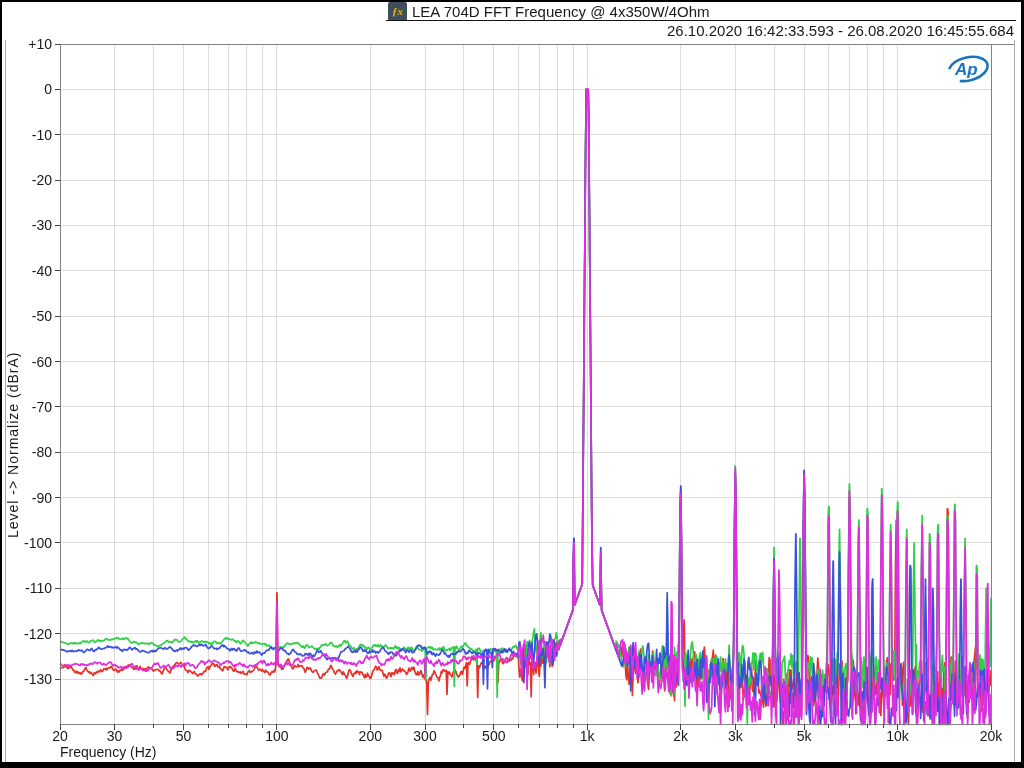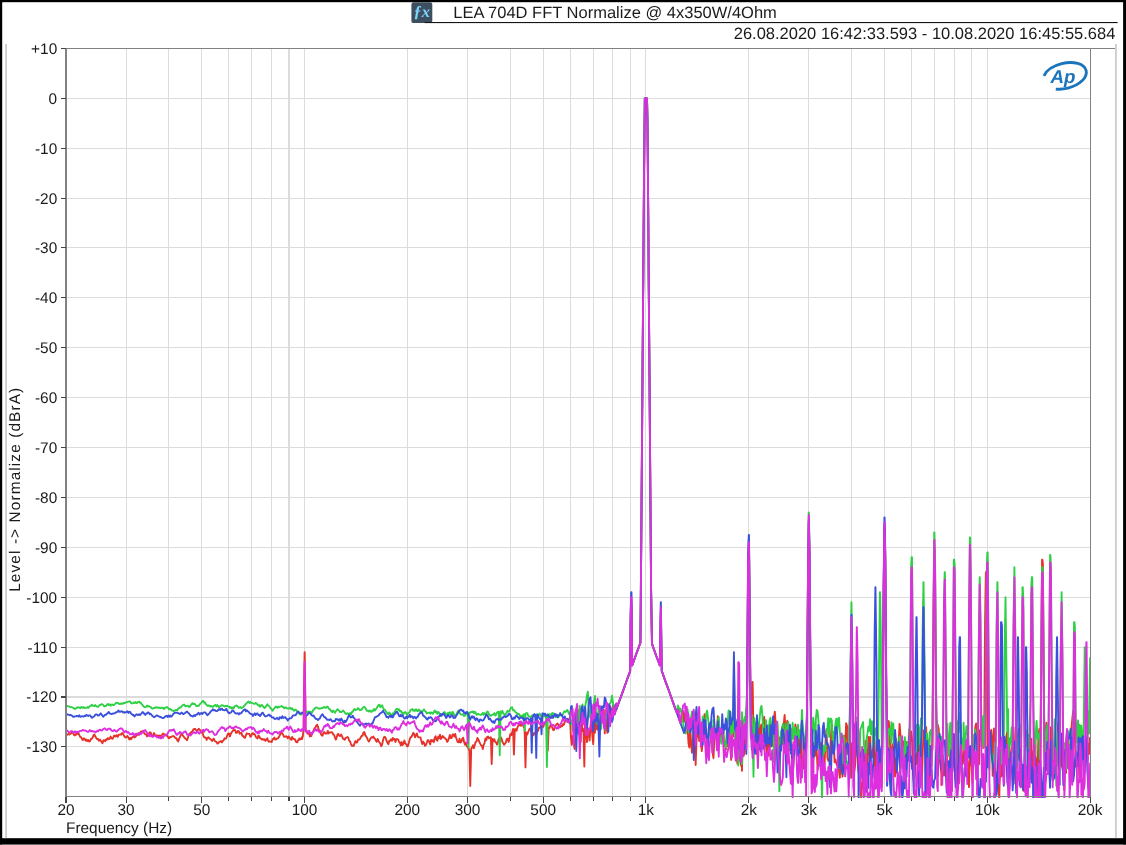--- a/index.html
+++ b/index.html
@@ -7,24 +7,24 @@
     position:relative;width:1024px;height:768px;background:#fff;
     font-family:"Liberation Sans",sans-serif;color:#1a1a1a;overflow:hidden;
   }
   .b-top,.b-left,.b-right,.b-bottom{position:absolute;background:#000;}
   .b-top{left:0;top:0;width:1024px;height:2px;}
   .b-left{left:0;top:0;width:2px;height:768px;}
   .b-right{right:0;top:0;width:3px;height:768px;}
   .b-bottom{left:0;bottom:0;width:1024px;height:6px;}
 
   .fx-icon{
-    position:absolute;left:374px;top:2px;width:19px;height:19px;
-    background:#3d4f5f;color:#7dd3fc;border-radius:2px;
+    position:absolute;left:388px;top:2px;width:19px;height:19px;
+    background:#3d4f5f;color:#eab308;border-radius:2px;
     display:flex;align-items:center;justify-content:center;
-    font-style:italic;font-size:15px;font-weight:bold;line-height:1;
+    font-style:italic;font-size:11px;font-weight:bold;line-height:1;
     font-family:"Liberation Serif",serif;
   }
   .graph-title{
     position:absolute;left:412px;top:3px;font-size:15px;white-space:nowrap;
   }
   .header-sep{
     position:absolute;left:386px;top:20px;width:630px;height:1px;background:#141414;
   }
   .time-range{
     position:absolute;right:10px;top:22px;font-size:15px;white-space:nowrap;
@@ -49,23 +49,23 @@
 <body>
 
 <div class="window">
 
   <div class="b-top"></div>
   <div class="b-left"></div>
   <div class="b-right"></div>
   <div class="b-bottom"></div>
 
   <div class="fx-icon">ƒx</div>
-  <div class="graph-title">LEA 704D FFT Normalize @ 4x350W/4Ohm</div>
+  <div class="graph-title">LEA 704D FFT Frequency @ 4x350W/4Ohm</div>
   <div class="header-sep"></div>
-  <div class="time-range">26.08.2020 16:42:33.593 - 10.08.2020 16:45:55.684</div>
+  <div class="time-range">26.10.2020 16:42:33.593 - 26.08.2020 16:45:55.684</div>
 
   <div class="panel-left"></div>
   <div class="panel-right"></div>
 
   <div class="y-axis-label">Level -&gt; Normalize (dBrA)</div>
   <div class="x-axis-label">Frequency (Hz)</div>
 
   <svg class="plot-svg" id="plot-svg" width="1024" height="768">
       <g stroke="#dcdcdc" stroke-width="1" shape-rendering="crispEdges">
         <line x1="114.6" x2="114.6" y1="44" y2="724.35"></line>

